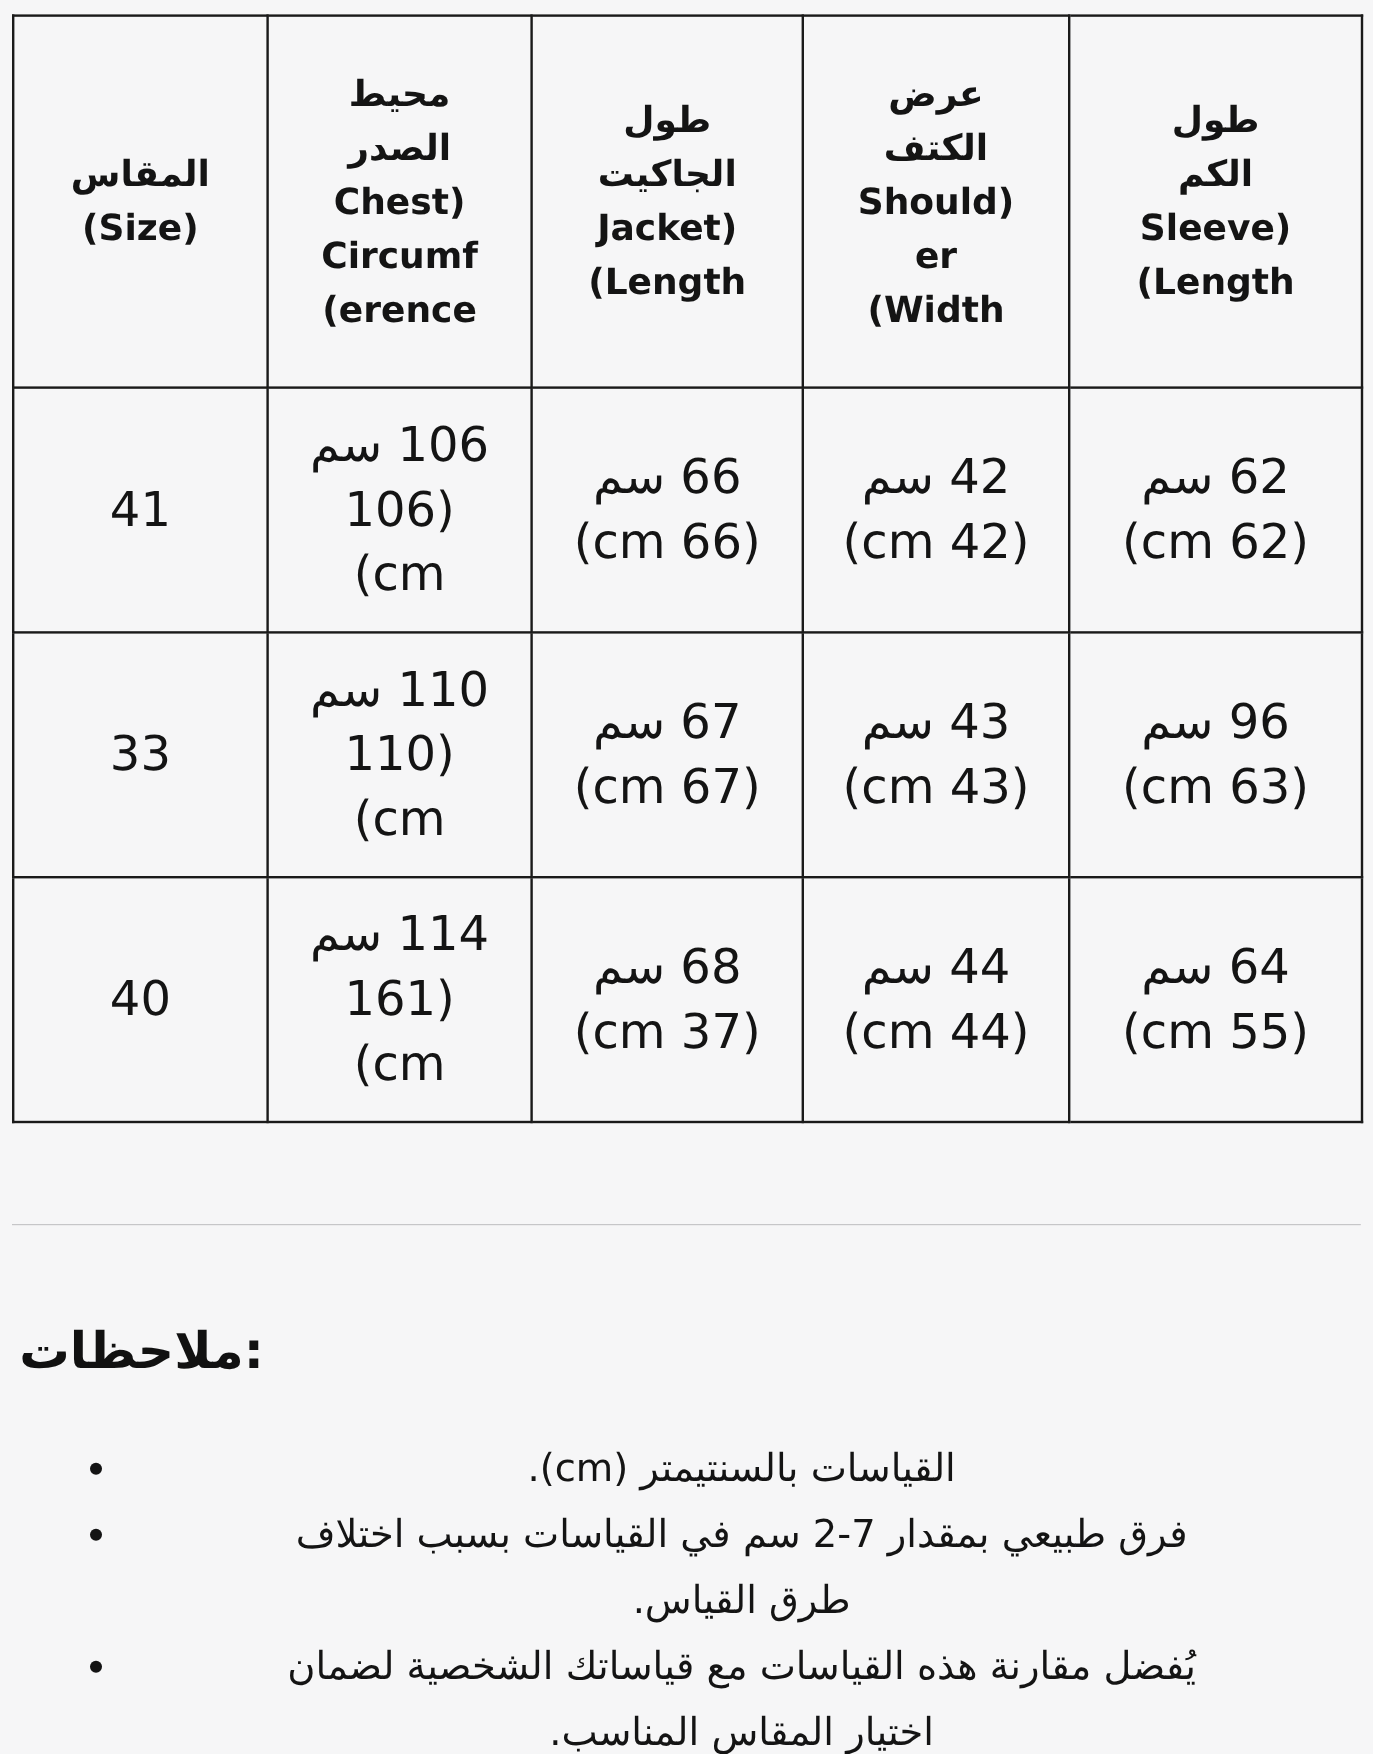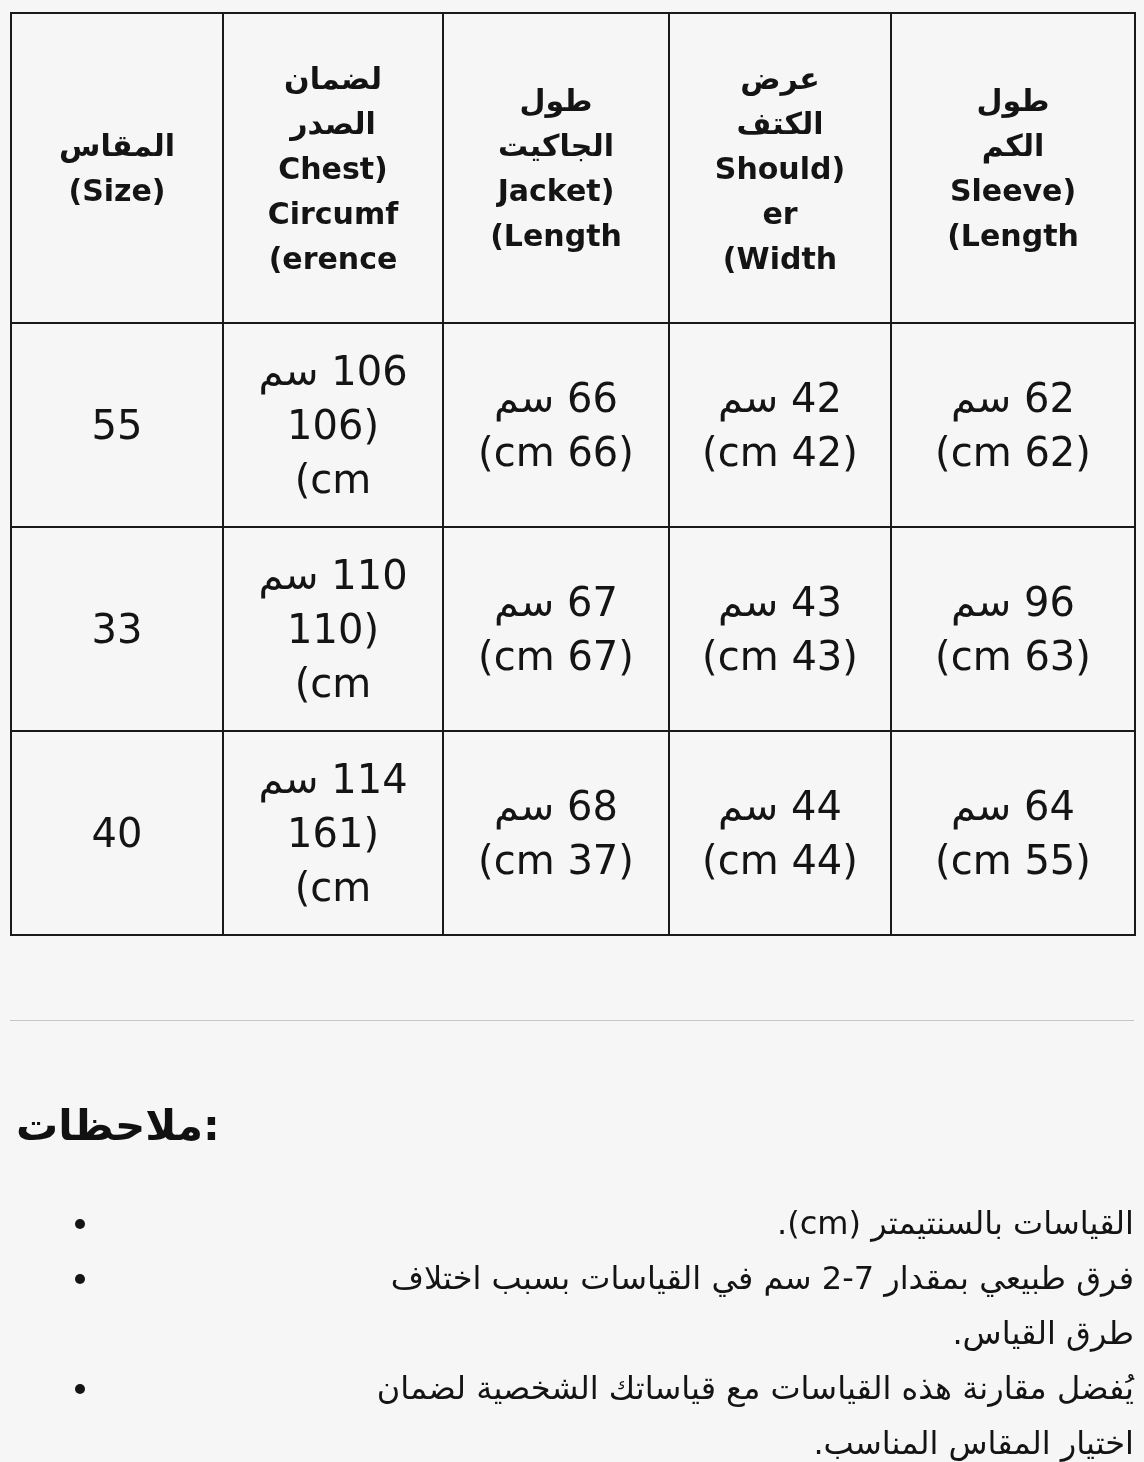--- a/index.html
+++ b/index.html
@@ -64,42 +64,42 @@
     margin: 46px 0 0 0;
     padding: 0 0 0 92px;
   }
   ul.notes-list li {
     font-size: 32px;
     line-height: 55px;
     color: #141414;
   }
   ul.notes-list li .note-text {
     direction: rtl;
-    text-align: right;
+    text-align: center;
     white-space: pre-line;
   }
 </style>
 </head>
 <body>
 
 <div class="page">
 
   <table class="size-chart">
     <colgroup>
       <col style="width:212px">
       <col style="width:220px">
       <col style="width:226px">
       <col style="width:222px">
       <col style="width:244px">
     </colgroup>
     <thead>
       <tr>
         <th>المقاس
 (Size)</th>
-        <th>لضمان
+        <th>محيط
 الصدر
 (Chest
 Circumf
 erence)</th>
         <th>طول
 الجاكيت
 (Jacket
 Length)</th>
         <th>عرض
 الكتف
@@ -107,21 +107,21 @@
 er
 Width)</th>
         <th>طول
 الكم
 (Sleeve
 Length)</th>
       </tr>
     </thead>
     <tbody>
       <tr>
-        <td>55</td>
+        <td>41</td>
         <td>106 سم
 (106
 cm)</td>
         <td>66 سم
 (66 cm)</td>
         <td>42 سم
 (42 cm)</td>
         <td>62 سم
 (62 cm)</td>
       </tr>

